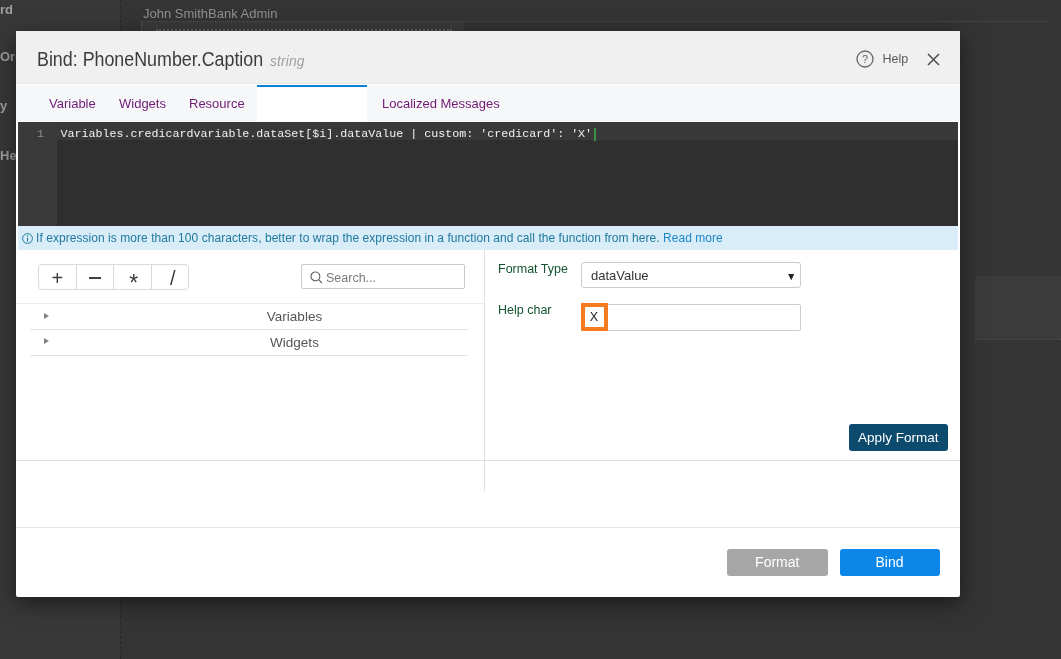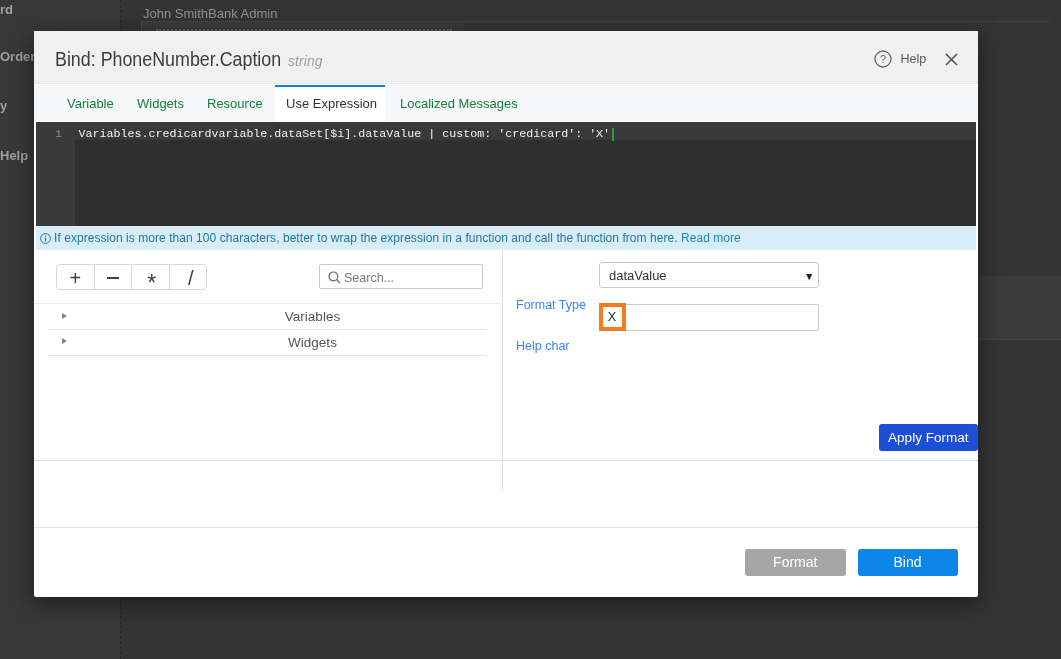--- a/index.html
+++ b/index.html
@@ -9,32 +9,32 @@
 
 
 #sidebar { left:0; top:0; width:121px; height:659px; background:#383838; border-right:1.5px dashed #282828; }
 .side-item { position:absolute; left:0; color:#9e9e9e; font-weight:bold; font-size:13px; white-space:nowrap; }
 #johntext { left:143px; top:6px; color:#8f8f8f; font-size:13px; }
 .dashdot { position:absolute; border-top:1px dotted #505050; height:0; }
 .dashdotv { position:absolute; border-left:1px dotted #585858; width:0; }
 #rband { left:975px; top:276px; width:86px; height:63px; background:#3b3b3b; }
 
 
-#modal { left:34px; top:31px; width:944px; height:566px; background:#fff; border-radius:2px; box-shadow:0 6px 22px rgba(0,0,0,.5); }
+#modal { left:16px; top:31px; width:944px; height:566px; background:#fff; border-radius:2px; box-shadow:0 6px 22px rgba(0,0,0,.5); }
 #modal .abs { position:absolute; }
 
 #mhead { left:0; top:0; width:944px; height:52.5px; background:#f0f0f0; border-bottom:1px solid #eae7e2; }
 #mtitle { left:21px; top:16.5px; font-size:19.5px; color:#3c3c3c; white-space:nowrap; transform:scaleX(0.915); transform-origin:left top; }
 #mtitle em { font-style:italic; font-size:15px; color:#9e9e9e; margin-left:7.5px; letter-spacing:0.2px; }
 #helpico { left:840px; top:19px; }
 #helptext { left:866.5px; top:21px; font-size:12.5px; color:#5a5a5a; }
 #closeico { left:911px; top:21px; }
 
 #tabbar { left:0; top:53.5px; width:944px; height:36px; background:#f5f7f8; }
-.tab { position:absolute; top:0; height:36px; line-height:37px; font-size:13px; color:#15803d; }
+.tab { position:absolute; top:0; height:36px; line-height:37px; font-size:13px; color:#701a75; }
 #activetabbg { position:absolute; left:241px; top:0; width:110px; height:37.8px; background:#fff; border-top:2.2px solid #0d82dc; }
 
 #editor { left:2px; top:91.3px; width:940px; height:103.7px; background:#2f2f2f; font-family:"Liberation Mono", monospace; font-size:11.67px; }
 #gutter { left:0; top:0; width:39px; height:103.7px; background:#3a3a3a; }
 #activeline { left:39px; top:0; width:901px; height:17.7px; background:#393939; }
 #lineno { left:0; top:5.2px; width:26px; text-align:right; color:#8c8c8c; }
 #codeline { left:42.5px; top:5.2px; color:#f2f2f2; white-space:pre; letter-spacing:0; }
 #cursor { left:575.5px; top:5.5px; width:2.6px; height:13.5px; background:#3f8f44; }
 
 #infobar { left:2px; top:195px; width:940px; height:24px; background:#d8edf7; color:#20799f; font-size:12px; }
@@ -50,27 +50,27 @@
 #opgroup { left:22px; top:233px; width:152px; height:26px; }
 #opgroup .op { position:absolute; top:0; width:38.5px; height:26px; border:1px solid #d9d9d9; background:#fff; text-align:center; line-height:24px; color:#3c3c3c; }
 #opgroup .op span { position:relative; }
 #searchbox { left:284.5px; top:233px; width:164.5px; height:25px; border:1px solid #c9c9c9; border-radius:2px; background:#fff; }
 #searchtxt { left:310px; top:239.5px; font-size:12.5px; color:#7a7a7a; }
 .treerow { position:absolute; left:0; width:469px; font-size:13.5px; color:#555;text-align:center; }
 .tri { position:absolute; width:0; height:0; border-left:5.5px solid #838383; border-top:3.5px solid transparent; border-bottom:3.5px solid transparent; }
 .treeline { position:absolute; left:14px; width:438px; height:1px; background:#e2e2e2; }
 
 
-.rlabel { position:absolute; left:482px; font-size:12.5px; color:#3b82f6;margin-top:36px; }
+.rlabel { position:absolute; left:482px; font-size:12.5px; color:#14532d; }
 #selectbox { left:565px; top:231px; width:219.5px; height:25.5px; border:1px solid #ccc; border-radius:3px; background:#fff; }
 #selecttxt { left:575px; top:236.5px; font-size:13px; color:#333; }
 #selectcaret { left:770px; top:239px; font-size:10.5px; color:#222; }
 #maskinput { left:565px; top:273px; width:219.5px; height:26.5px; border:1px solid #ccc; border-radius:2px; background:#fff; }
 #orangebox { left:564.5px; top:272px; width:27px; height:28px; border:4px solid #f47b20; background:#fff; text-align:center; line-height:20px; font-size:12.5px; color:#222; }
-#applybtn { left:833px; top:393px; width:98.5px; height:27px; background:#1d4ed8; border-radius:3px; color:#fff; font-size:13.5px; text-align:center; line-height:27px;margin-left:12px; }
+#applybtn { left:833px; top:393px; width:98.5px; height:27px; background:#0c4a6e; border-radius:3px; color:#fff; font-size:13.5px; text-align:center; line-height:27px; }
 
 
 #cancelbtn { left:711px; top:518px; width:100.5px; height:27px; background:#a6a6a6; border-radius:3px; color:#fff; font-size:14px; text-align:center; line-height:27px; }
 #bindbtn { left:823.5px; top:518px; width:100px; height:27px; background:#0d86e9; border-radius:3px; color:#fff; font-size:14px; text-align:center; line-height:27px; }
 </style>
 </head>
 <body>
 <div id="stage">
   <div class="abs" id="sidebar"></div>
   <div class="side-item" style="top:2px">rd</div>
@@ -99,21 +99,20 @@
       <svg width="13" height="13" viewBox="0 0 13 13">
           <path d="M1 1 L12 12 M12 1 L1 12" stroke="#4d4d4d" stroke-width="1.5"></path>
         </svg>
     </div>
 
     <div class="abs" id="tabbar">
       <div id="activetabbg"></div>
       <div class="tab" style="left:33px">Variable</div>
       <div class="tab" style="left:103px">Widgets</div>
       <div class="tab" style="left:173px">Resource</div>
-      <div class="tab" style="left:252px; color:#333">Use Expression</div>
       <div class="tab" style="left:366px">Localized Messages</div>
     </div>
 
     <div class="abs" id="editor">
       <div class="abs" id="gutter"></div>
       <div class="abs" id="activeline"></div>
       <div class="abs" id="lineno">1</div>
       <div class="abs" id="codeline">Variables.credicardvariable.dataSet[$i].dataValue | custom: 'credicard': 'X'</div>
       <div class="abs" id="cursor"></div>
     </div>

